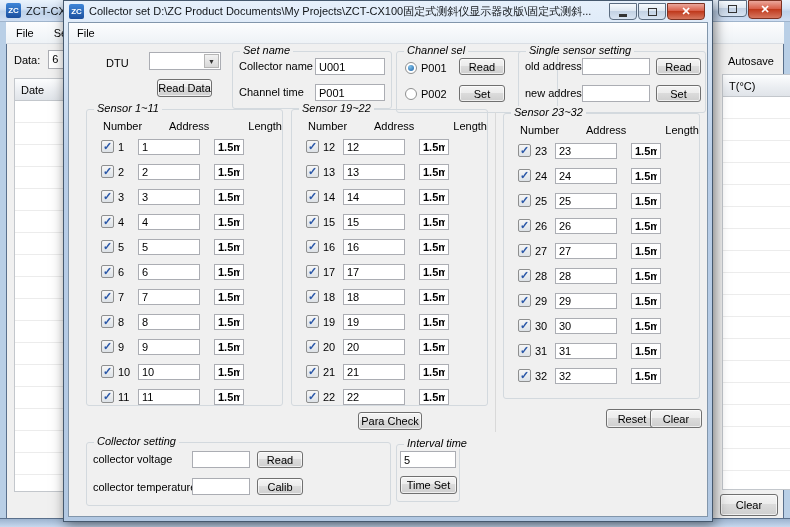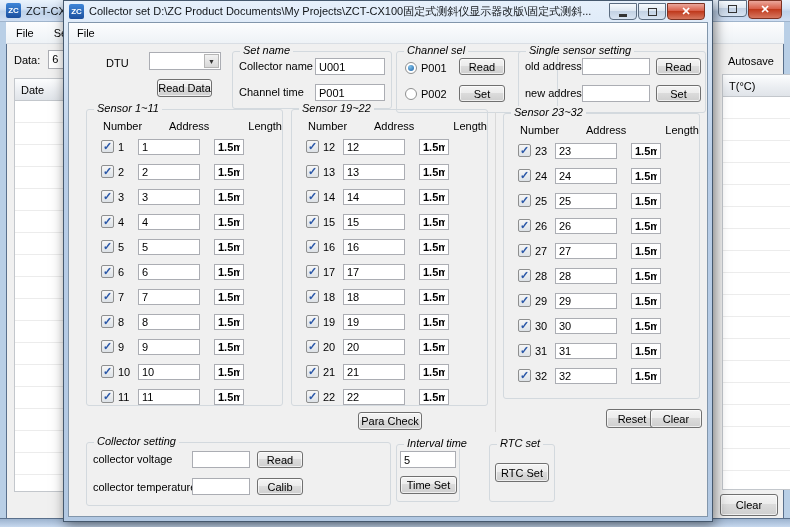--- a/index.html
+++ b/index.html
@@ -455,20 +455,16 @@
         <input class="tb abs" style="left: 105px; top: 35px; width: 58px;" value="">
         <button class="btn abs" style="left:170px; top:35px; width:46px; height:17px;">Calib</button>
       </div>
 
       <div class="group" style="left:327px; top:400px; width:64px; height:58px;">
         <span class="gb-label">Interval time</span>
         <input class="tb abs" style="left: 3px; top: 6px; width: 56px;" value="5">
         <button class="btn abs" style="left:3px; top:31px; width:57px; height:18px;">Time Set</button>
       </div>
 
-      <div class="group" style="left:420px; top:400px; width:66px; height:58px;">
-        <span class="gb-label">RTC set</span>
-        <button class="btn abs" style="left:5px; top:18px; width:54px; height:19px;">RTC Set</button>
-      </div>
 
     </div>
   </div>
 </div>
 
 </body></html>

